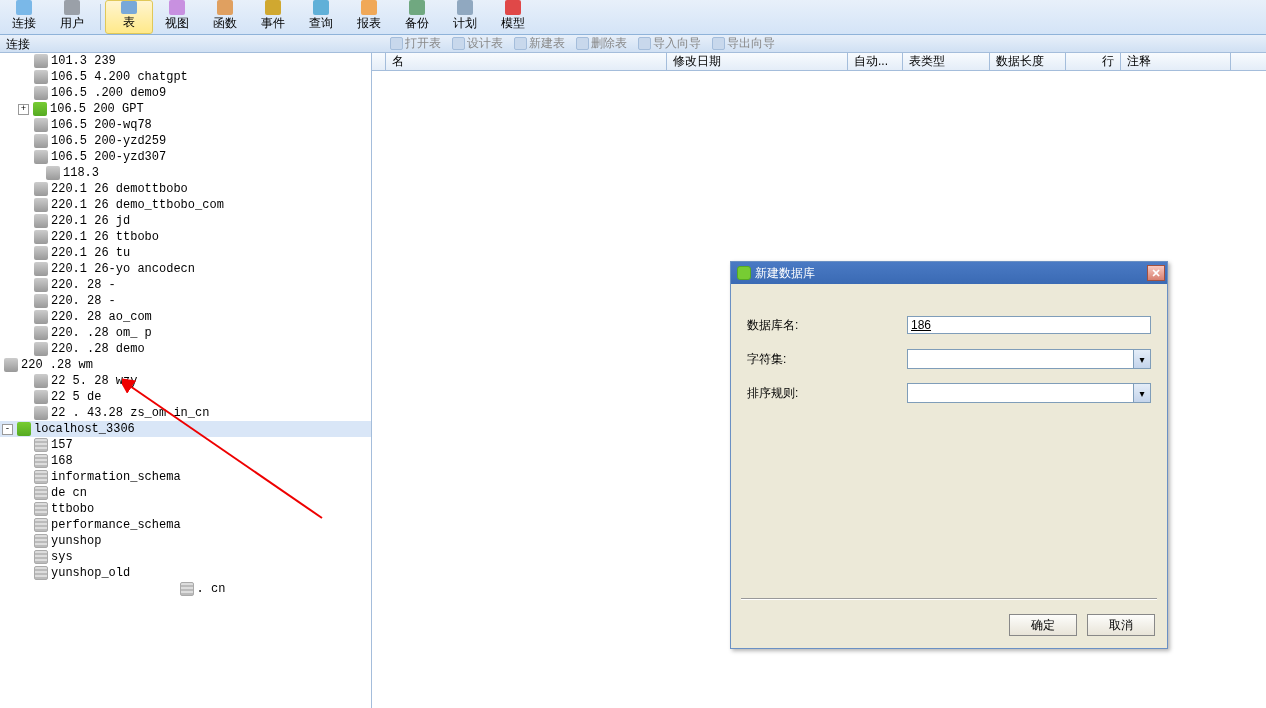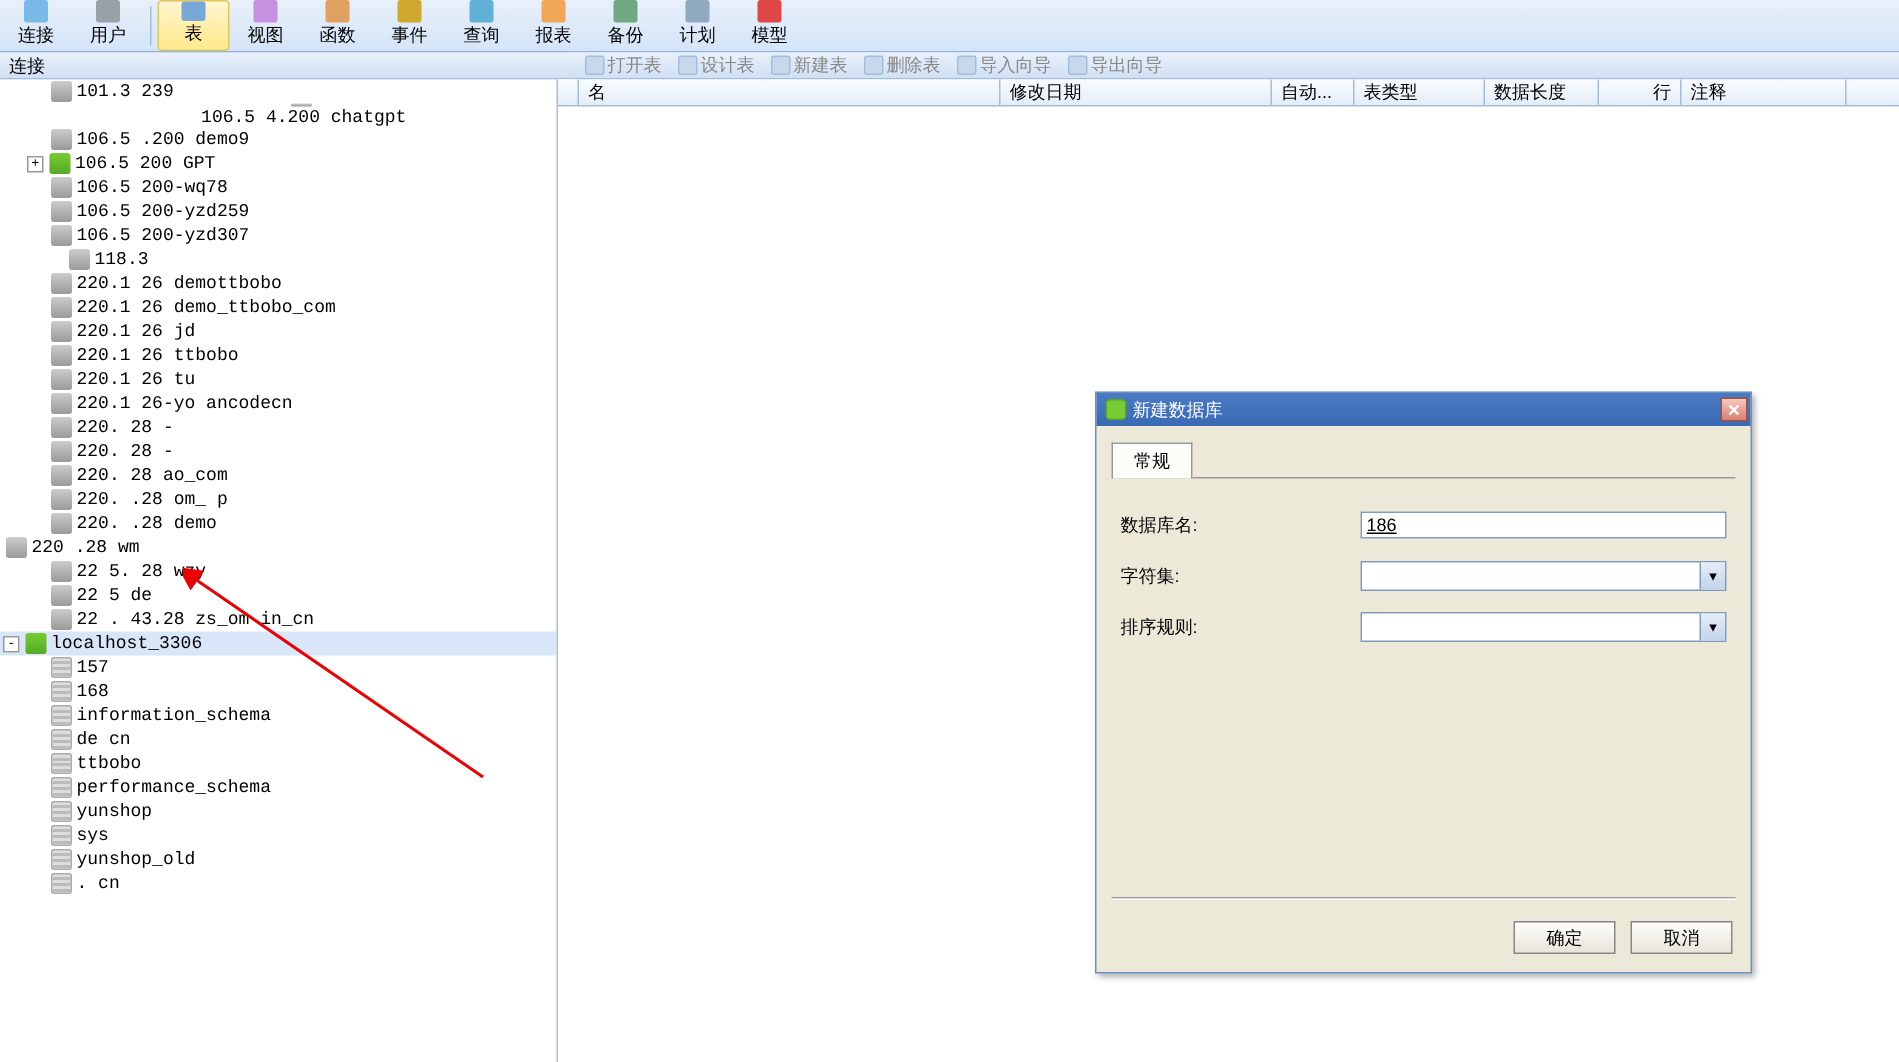--- a/index.html
+++ b/index.html
@@ -128,21 +128,21 @@
     </div>
   </div>
 
 <div class="main">
   <div class="sidebar">
     <div id="tree">
         <div class="tree-item" style="padding-left: 34px;">
           <span class="conn-icon grey"></span>
           <span>101.3     239</span>
         </div>
-        <div class="tree-item" style="padding-left: 34px; flex-direction: column;">
+        <div class="tree-item" style="padding-left: 34px;">
           <span class="conn-icon grey"></span>
           <span>106.5   4.200 chatgpt</span>
         </div>
         <div class="tree-item" style="padding-left: 34px;">
           <span class="conn-icon grey"></span>
           <span>106.5   .200 demo9</span>
         </div>
         <div class="tree-item" style="padding-left: 18px;">
           <span class="exp">+</span>
           <span class="conn-icon green"></span>
@@ -258,21 +258,21 @@
           <span>yunshop</span>
         </div>
         <div class="tree-item" style="padding-left: 34px;">
           <span class="db-icon grey"></span>
           <span>sys</span>
         </div>
         <div class="tree-item" style="padding-left: 34px;">
           <span class="db-icon grey"></span>
           <span>yunshop_old</span>
         </div>
-        <div class="tree-item" style="padding-left: 34px;">
+        <div class="tree-item" style="padding-left: 34px; justify-content: center;">
           <span class="db-icon grey"></span>
           <span>         . cn</span>
         </div>
       </div>
     <svg class="arrow" style="left:122px;top:378px" width="210" height="150">
       <defs>
           <marker id="ah" markerWidth="8" markerHeight="8" refX="1" refY="4" orient="auto">
             <path d="M0,0 L8,4 L0,8 Z" fill="#e00"></path>
           </marker>
         </defs>
@@ -293,23 +293,20 @@
   </div>
 </div>
 
 <div class="dialog">
   <div class="dlg-title">
     <span class="dlg-title-icon"></span>
     <span>新建数据库</span>
     <span class="dlg-close">✕</span>
   </div>
   <div class="dlg-body">
-    <div class="tab-strip">
-      <div class="tab">常规</div>
-    </div>
     <div class="form">
       <div class="frow">
         <span class="flabel">数据库名:</span>
         <input class="finput" value="186" style="">
       </div>
       <div class="frow">
         <span class="flabel">字符集:</span>
         <div class="fselect">
             <span></span>
           </div>

